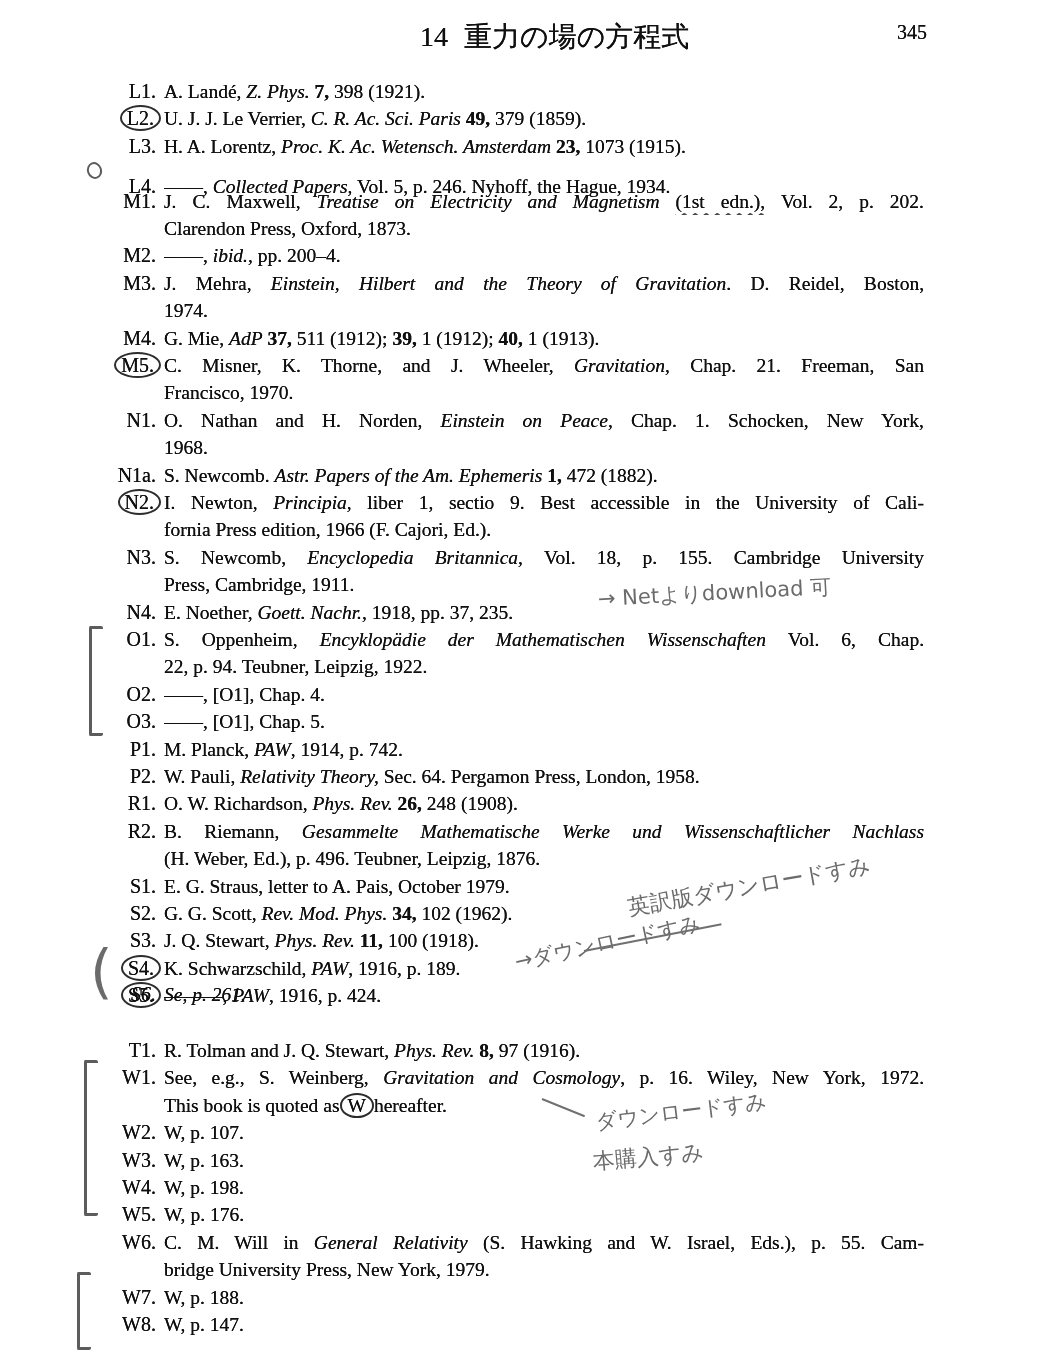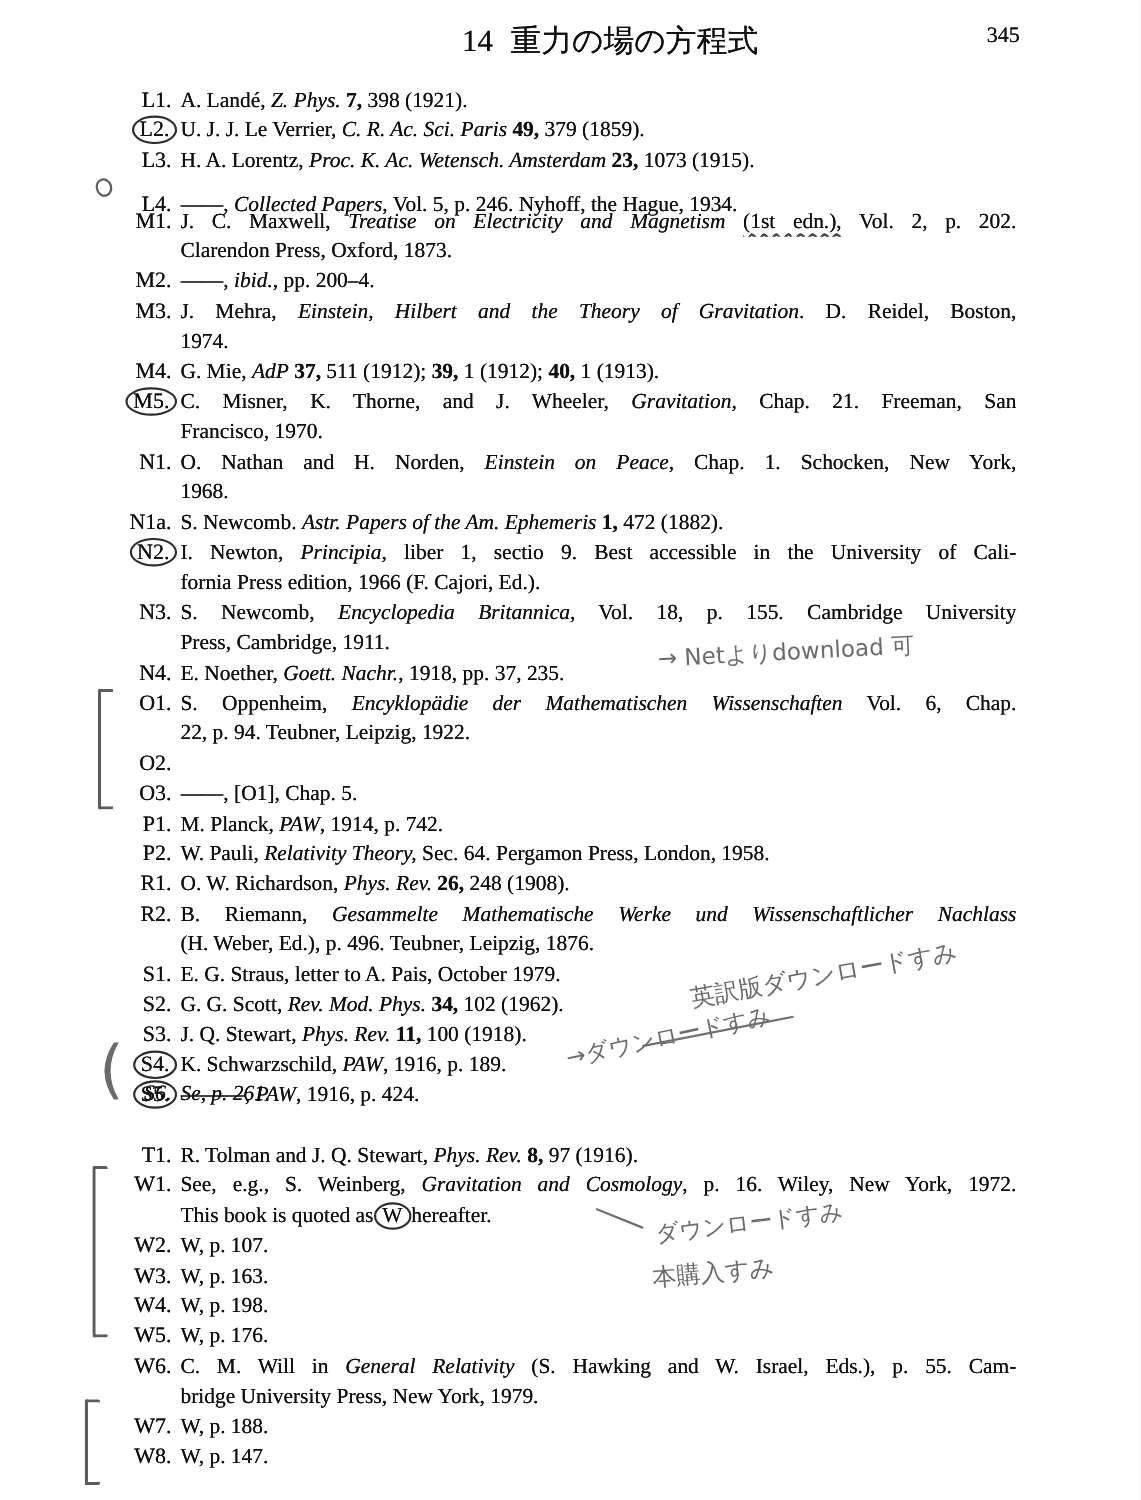--- a/index.html
+++ b/index.html
@@ -135,20 +135,23 @@
       </div>
       <div class="ref-row" style="top: 626px;">
         <div class="ref-label"><span class="lab-in">O1.</span></div>
         <div class="ref-text">
           <div class="ref-line just"><span>S. Oppenheim, </span><span class="i ">Encyklopädie der Mathematischen Wissenschaften</span><span> Vol. 6, Chap.</span></div>
           <div class="ref-line"><span>22, p. 94. Teubner, Leipzig, 1922.</span></div>
         </div>
       </div>
       <div class="ref-row" style="top: 680.8px;">
         <div class="ref-label"><span class="lab-in">O2.</span></div>
+        <div class="ref-text">
+          <div class="ref-line"><span>——, [O1], Chap. 4.</span></div>
+        </div>
       </div>
       <div class="ref-row" style="top: 708.2px;">
         <div class="ref-label"><span class="lab-in">O3.</span></div>
         <div class="ref-text">
           <div class="ref-line"><span>——, [O1], Chap. 5.</span></div>
         </div>
       </div>
       <div class="ref-row" style="top: 735.6px;">
         <div class="ref-label"><span class="lab-in">P1.</span></div>
         <div class="ref-text">

